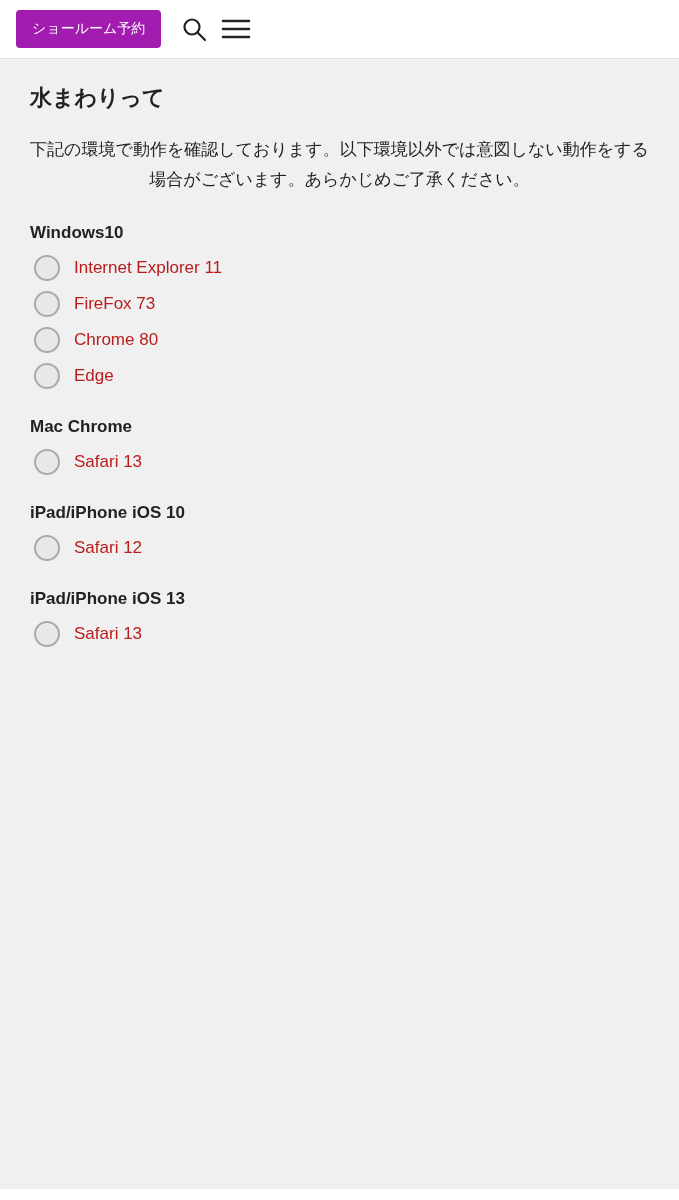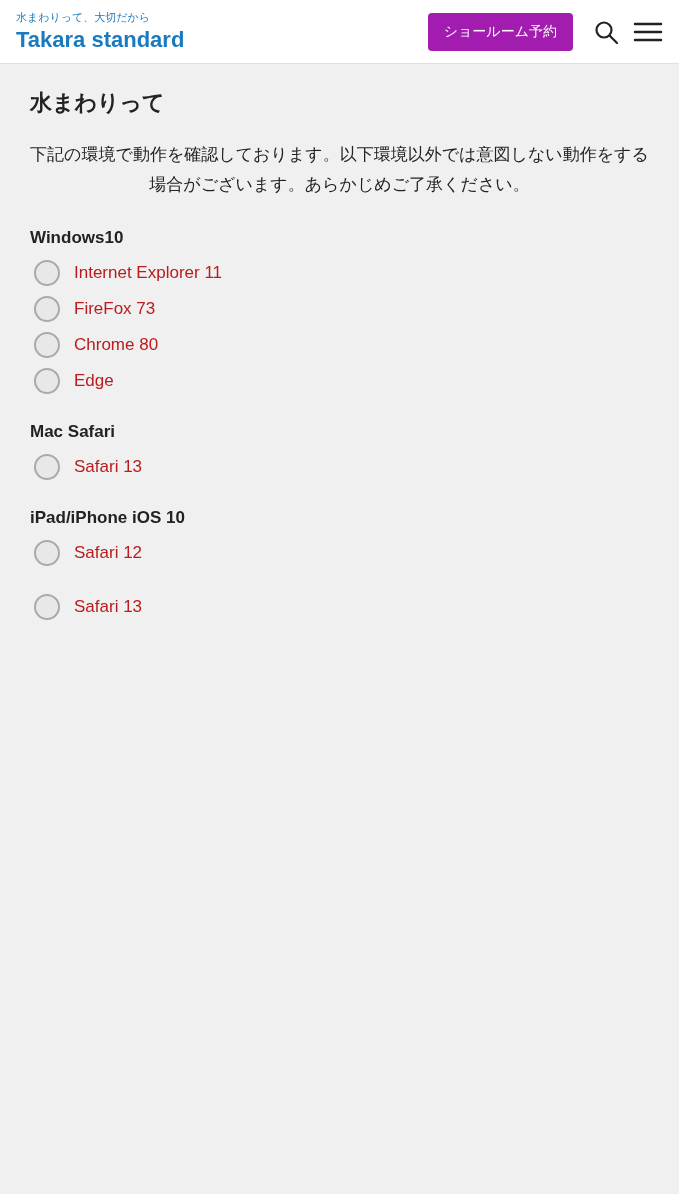--- a/index.html
+++ b/index.html
@@ -114,24 +114,20 @@
 
     .browser-name {
       font-size: 17px;
       color: #b91c1c;
     }
   </style>
 </head>
 <body>
 
 <header class="header">
-  <div class="header-logo-area">
-    <span class="header-tagline">水まわりって、大切だから</span>
-    <span class="header-brand">Takara standard</span>
-  </div>
   <button class="showroom-btn">ショールーム予約</button>
   <div class="header-icons">
     <span class="header-icon">
       <svg width="26" height="26" viewBox="0 0 26 26" fill="none" xmlns="http://www.w3.org/2000/svg">
         <circle cx="11" cy="11" r="7.5" stroke="#222" stroke-width="2.2"></circle>
         <line x1="16.8" y1="16.8" x2="24" y2="24" stroke="#222" stroke-width="2.2" stroke-linecap="round"></line>
       </svg>
     </span>
     <span class="header-icon">
       <svg width="30" height="26" viewBox="0 0 30 26" fill="none" xmlns="http://www.w3.org/2000/svg">
@@ -162,33 +158,34 @@
         <div class="browser-item">
           <div class="radio-circle"></div>
           <span class="browser-name">Chrome 80</span>
         </div>
         <div class="browser-item">
           <div class="radio-circle"></div>
           <span class="browser-name">Edge</span>
         </div>
       </div>
       <div class="os-group">
-        <div class="os-name">Mac Safari</div>
+        <div class="os-name">Mac Chrome</div>
         <div class="browser-item">
           <div class="radio-circle"></div>
           <span class="browser-name">Safari 13</span>
         </div>
       </div>
       <div class="os-group">
         <div class="os-name">iPad/iPhone iOS 10</div>
         <div class="browser-item">
           <div class="radio-circle"></div>
           <span class="browser-name">Safari 12</span>
         </div>
       </div>
       <div class="os-group">
+        <div class="os-name">iPad/iPhone iOS 13</div>
         <div class="browser-item">
           <div class="radio-circle"></div>
           <span class="browser-name">Safari 13</span>
         </div>
       </div>
     </div>
 </main>
 
 </body></html>

